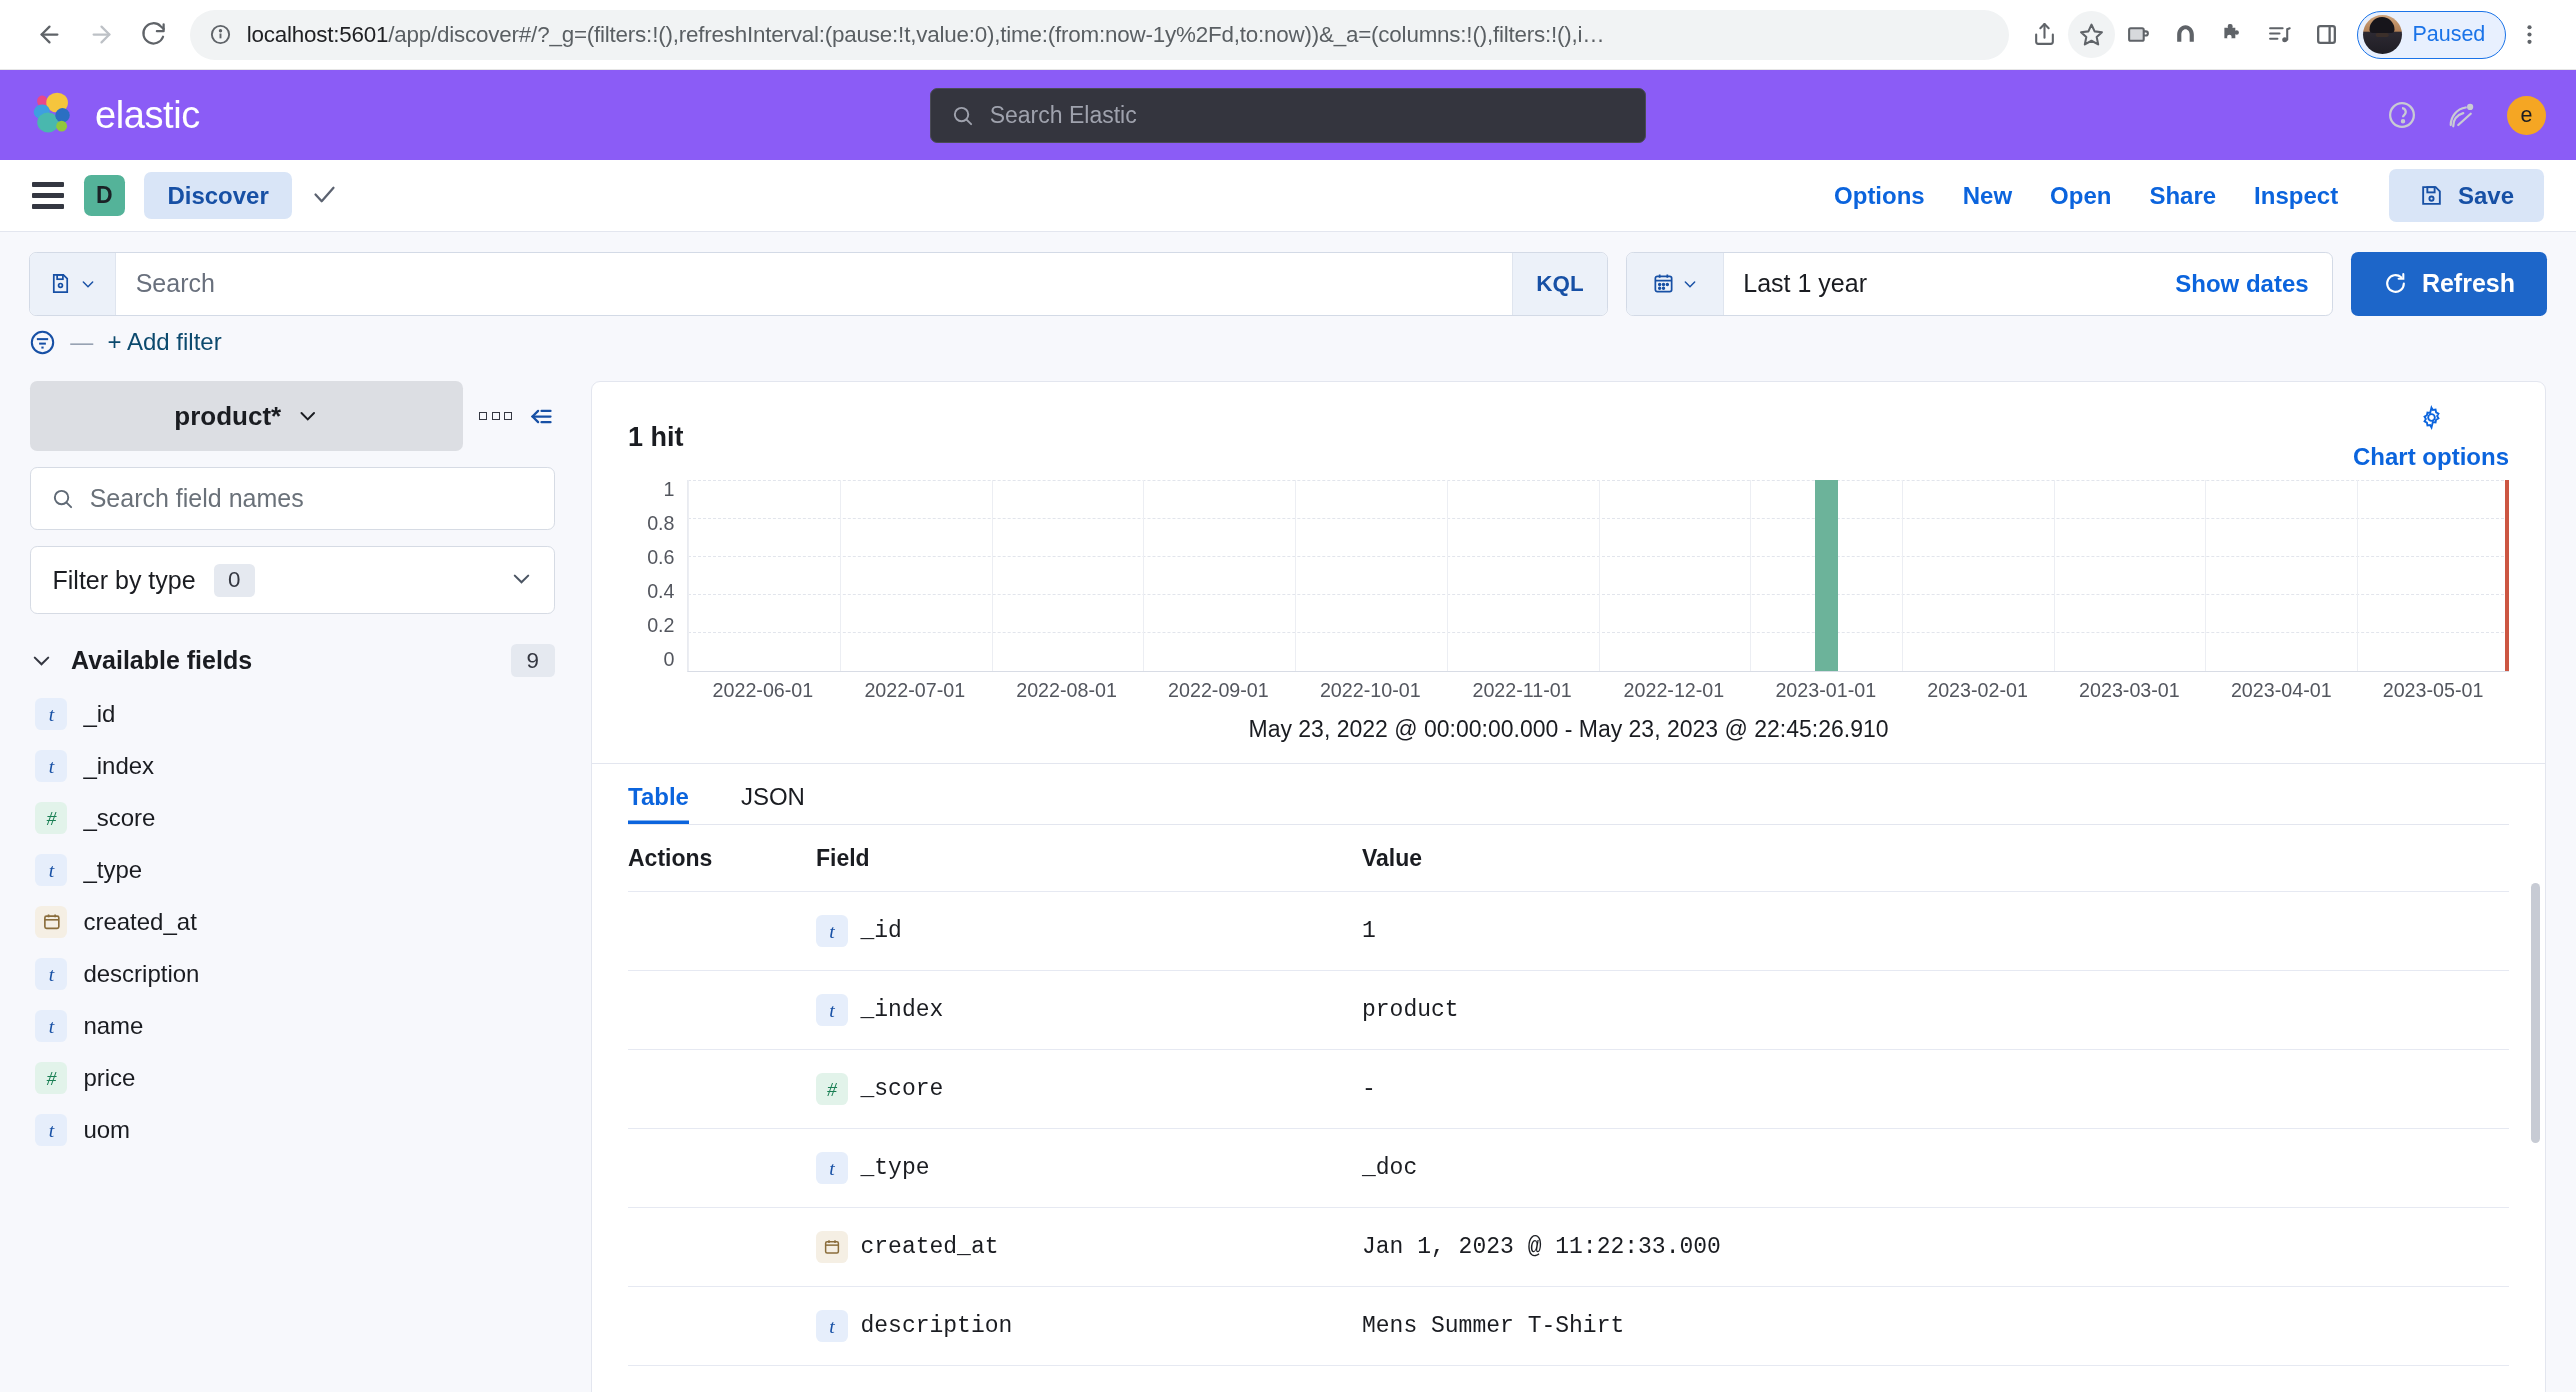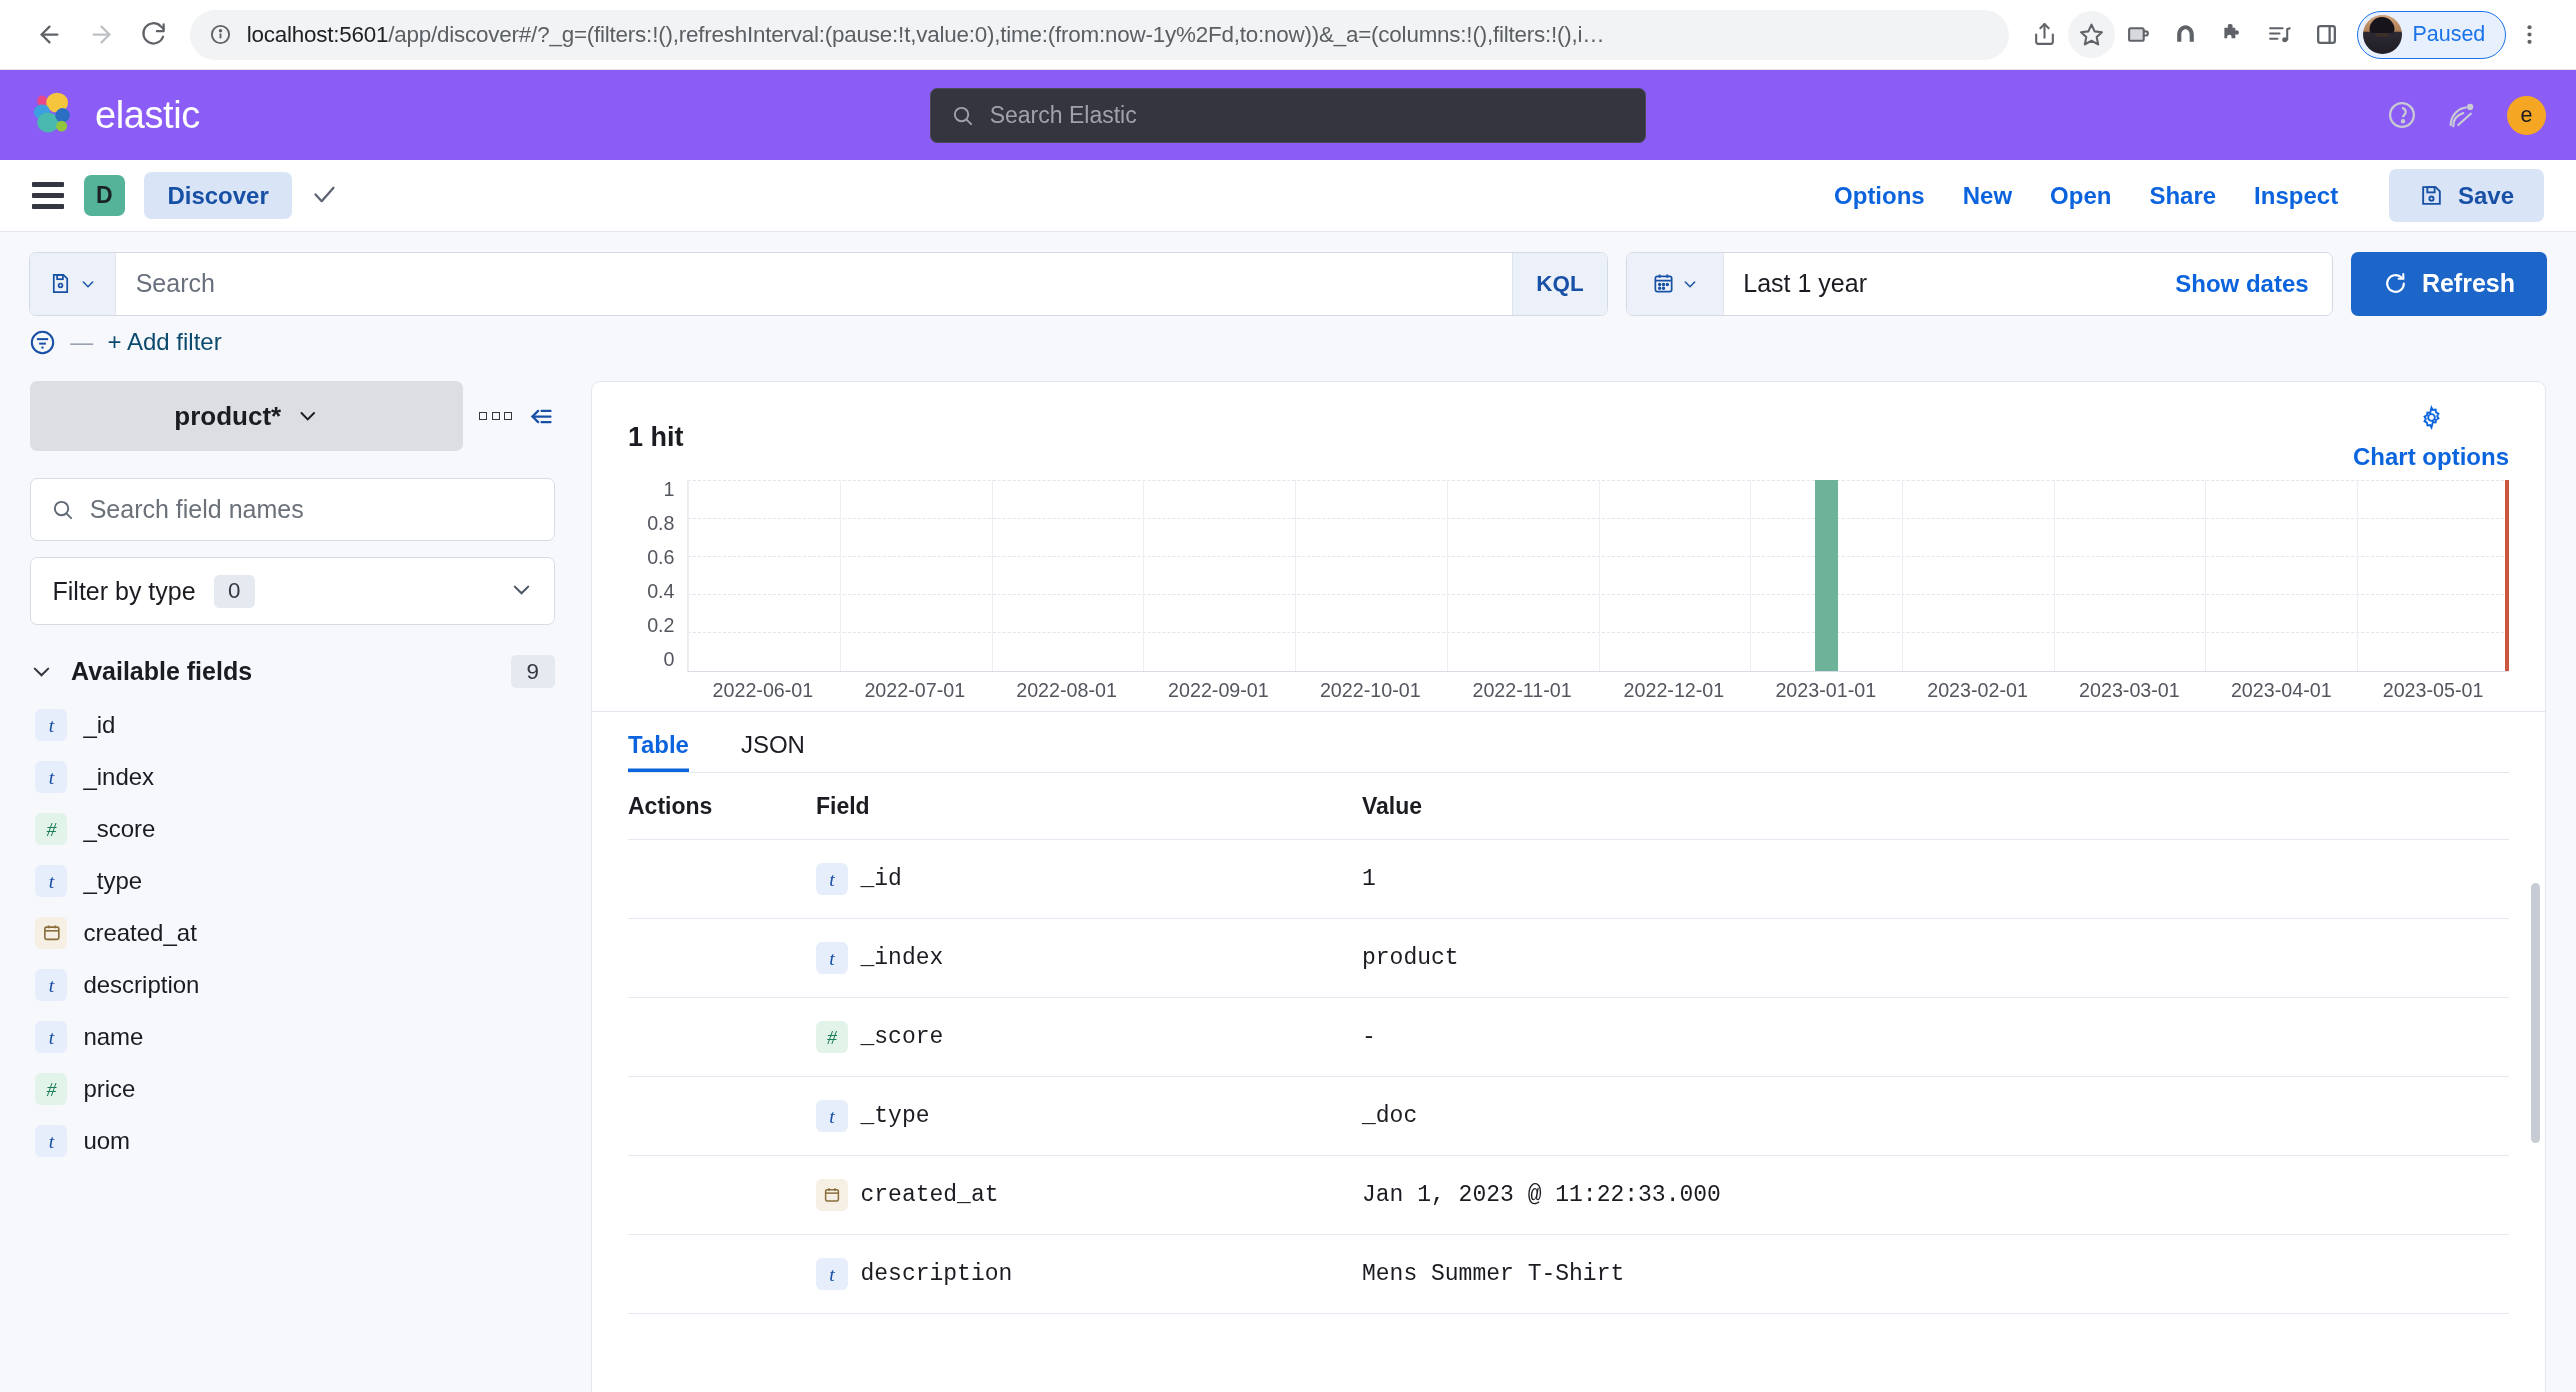--- a/index.html
+++ b/index.html
@@ -159,21 +159,21 @@
   .index-pattern-row { display: flex; align-items: center; gap: 16px; }
   .index-pattern-btn {
     flex: 1 1 auto; background: #dcdee3; border-radius: 7.2px; height: 70px;
     display: flex; align-items: center; justify-content: center; gap: 16px;
     color: #1a1c21; font-size: 26px; font-weight: bold;
   }
   .side-icon-btn { color: #1750a5; display: flex; align-items: center; }
   .grip-icon { display: flex; gap: 4.5px; align-items: center; }
   .grip-icon i { width: 8px; height: 8px; border: 1.8px solid #343741; display: block; }
   .side-search {
-    margin-top: 27px; height: 63px; background: #ffffff; border: 0.9px solid #d6dbe4;
+    margin-top: 16px; height: 63px; background: #ffffff; border: 0.9px solid #d6dbe4;
     border-radius: 7.2px; display: flex; align-items: center; gap: 16px; padding: 0 19.7px;
   }
   .side-search .ph { color: #6a7179; font-size: 25px; }
   .filter-type {
     margin-top: 16px; height: 68px; background: #ffffff; border: 0.9px solid #d6dbe4;
     border-radius: 7.2px; display: flex; align-items: center; padding: 0 21.5px; gap: 18px;
   }
   .filter-type-label { font-size: 25px; color: #1a1c21; }
   .count-chip {
     background: #e5e9f0; border-radius: 5.4px; padding: 3.6px 14.3px;
@@ -651,20 +651,21 @@
           <span class="x-tick" style="left: 29.1667%;">2022-09-01</span>
           <span class="x-tick" style="left: 37.5%;">2022-10-01</span>
           <span class="x-tick" style="left: 45.8333%;">2022-11-01</span>
           <span class="x-tick" style="left: 54.1667%;">2022-12-01</span>
           <span class="x-tick" style="left: 62.5%;">2023-01-01</span>
           <span class="x-tick" style="left: 70.8333%;">2023-02-01</span>
           <span class="x-tick" style="left: 79.1667%;">2023-03-01</span>
           <span class="x-tick" style="left: 87.5%;">2023-04-01</span>
           <span class="x-tick" style="left: 95.8333%;">2023-05-01</span>
         </div>
+      <div class="time-range-label">May 23, 2022 @ 00:00:00.000 - May 23, 2023 @ 22:45:26.910</div>
     </div>
 
     <div class="doc-sep"></div>
 
 
     <div class="doc-tabs">
       <span class="doc-tab active">Table</span>
       <span class="doc-tab">JSON</span>
     </div>
     <div class="tabs-underline"></div>

